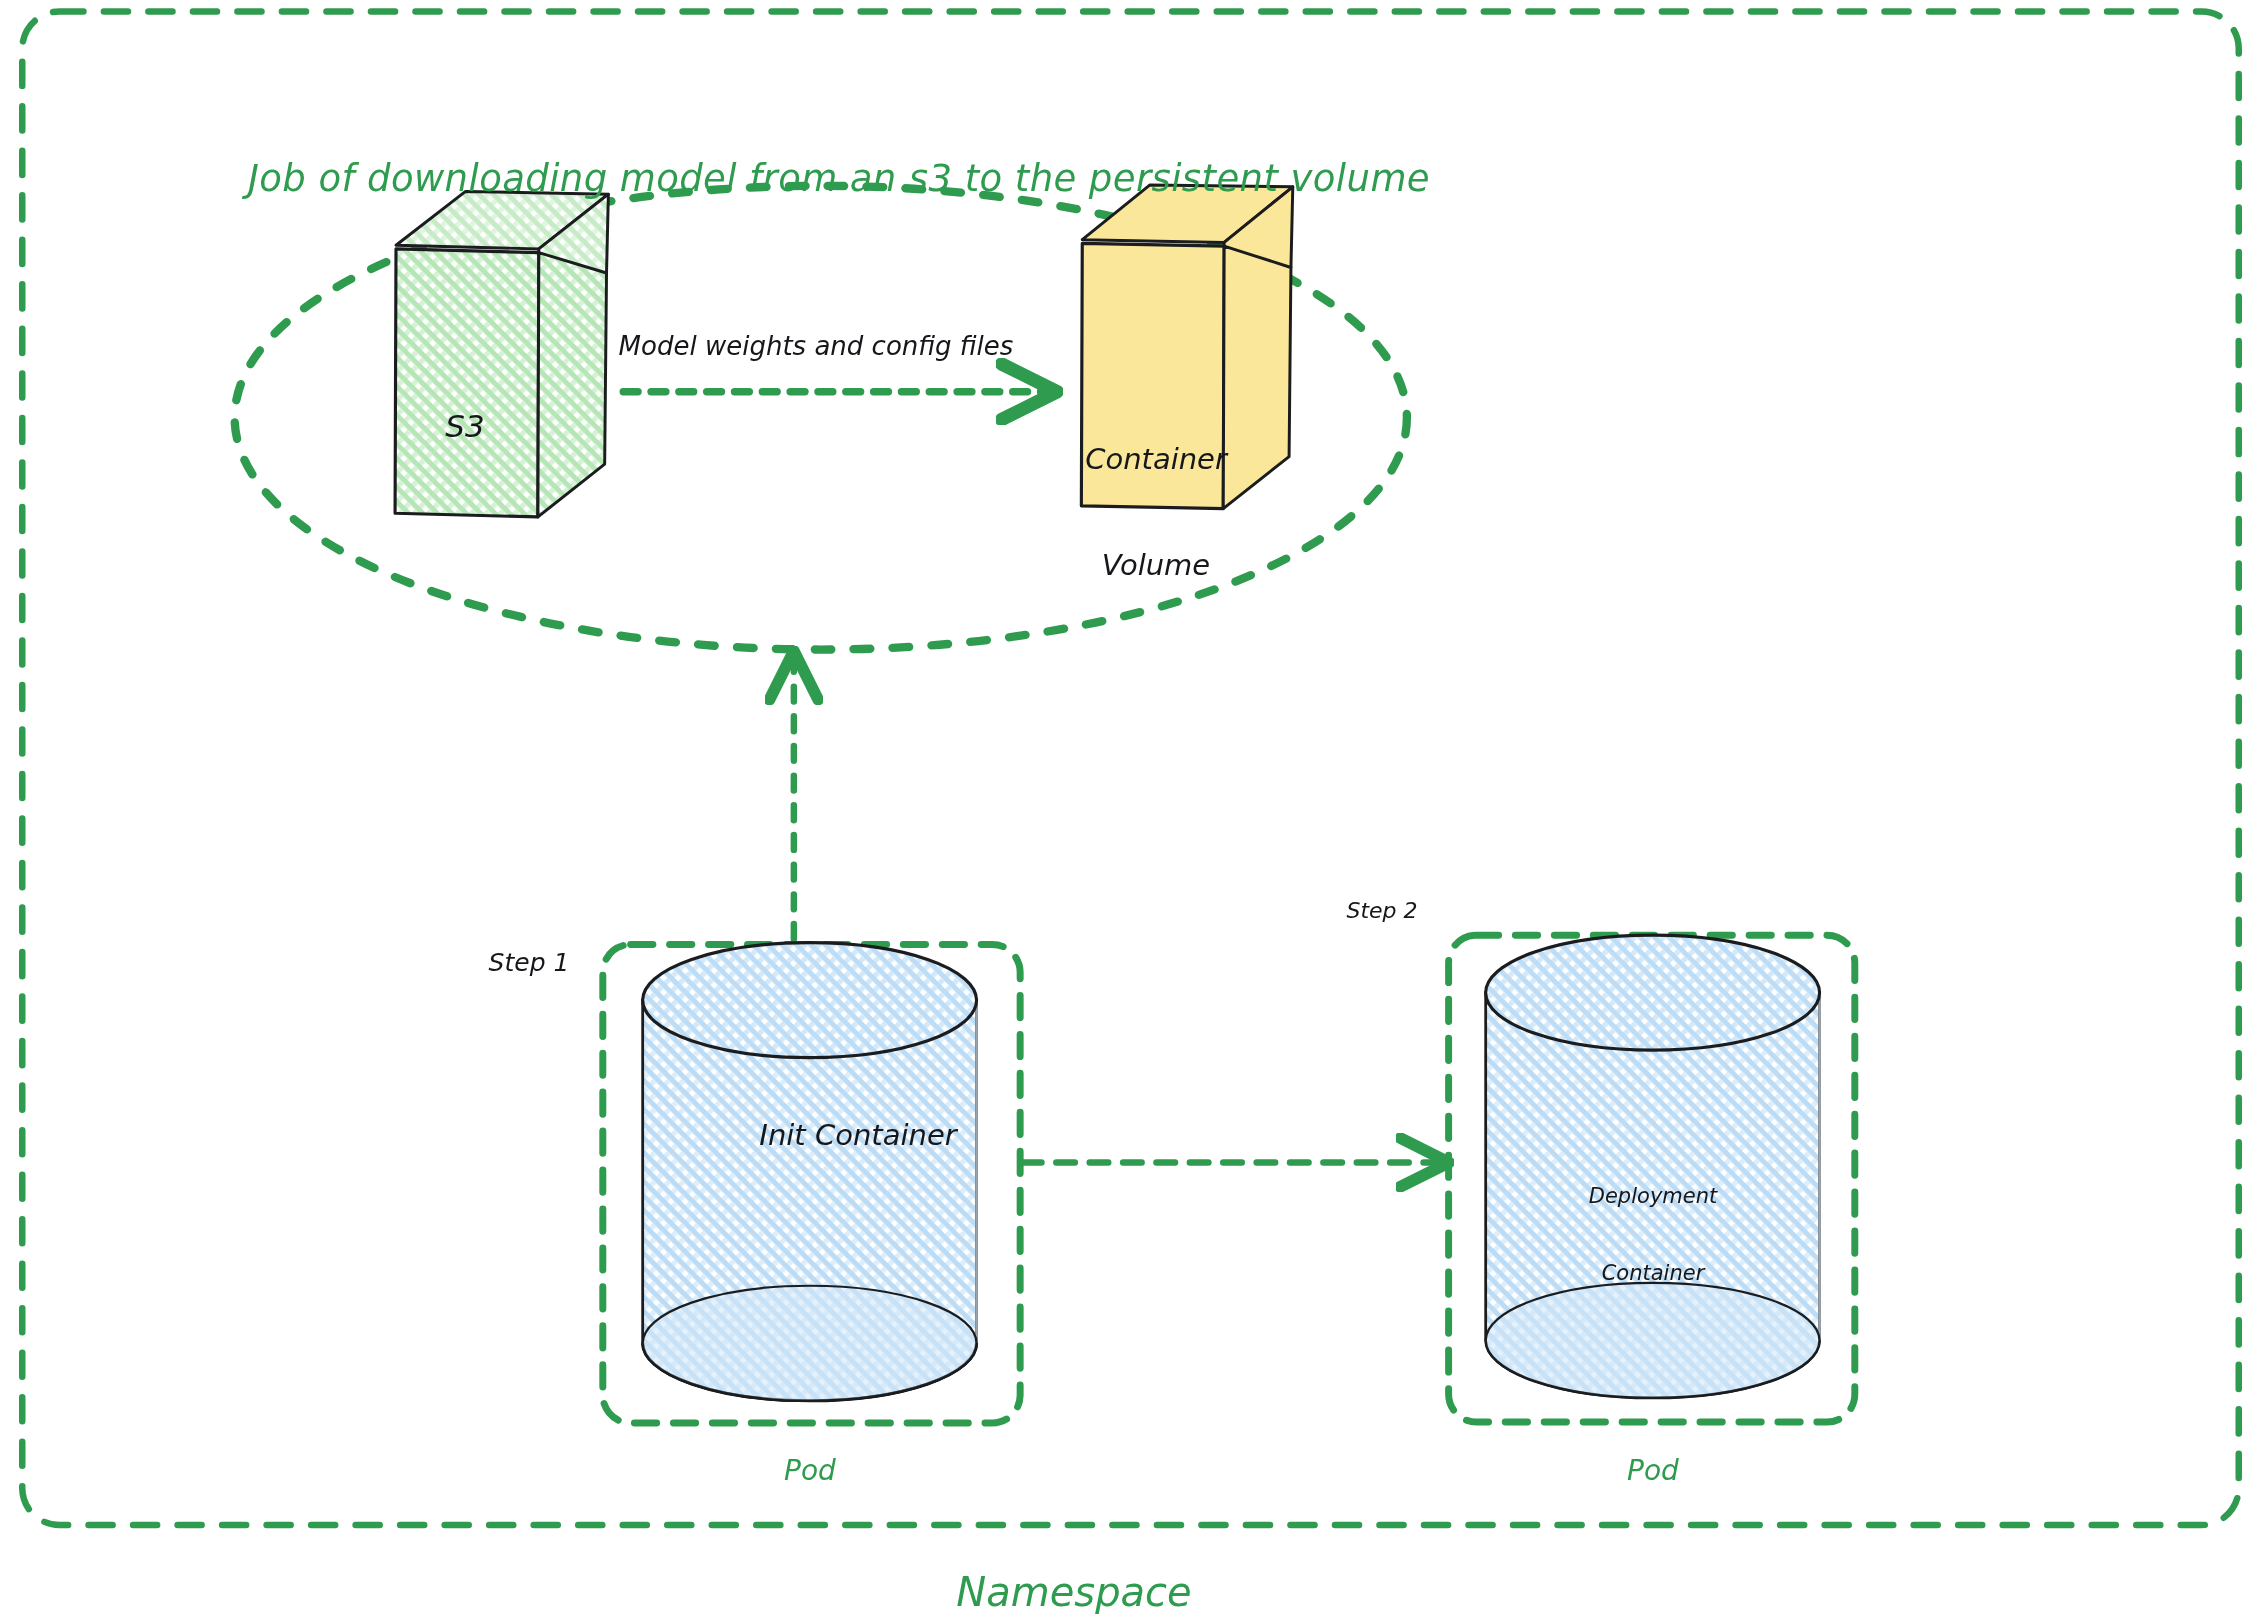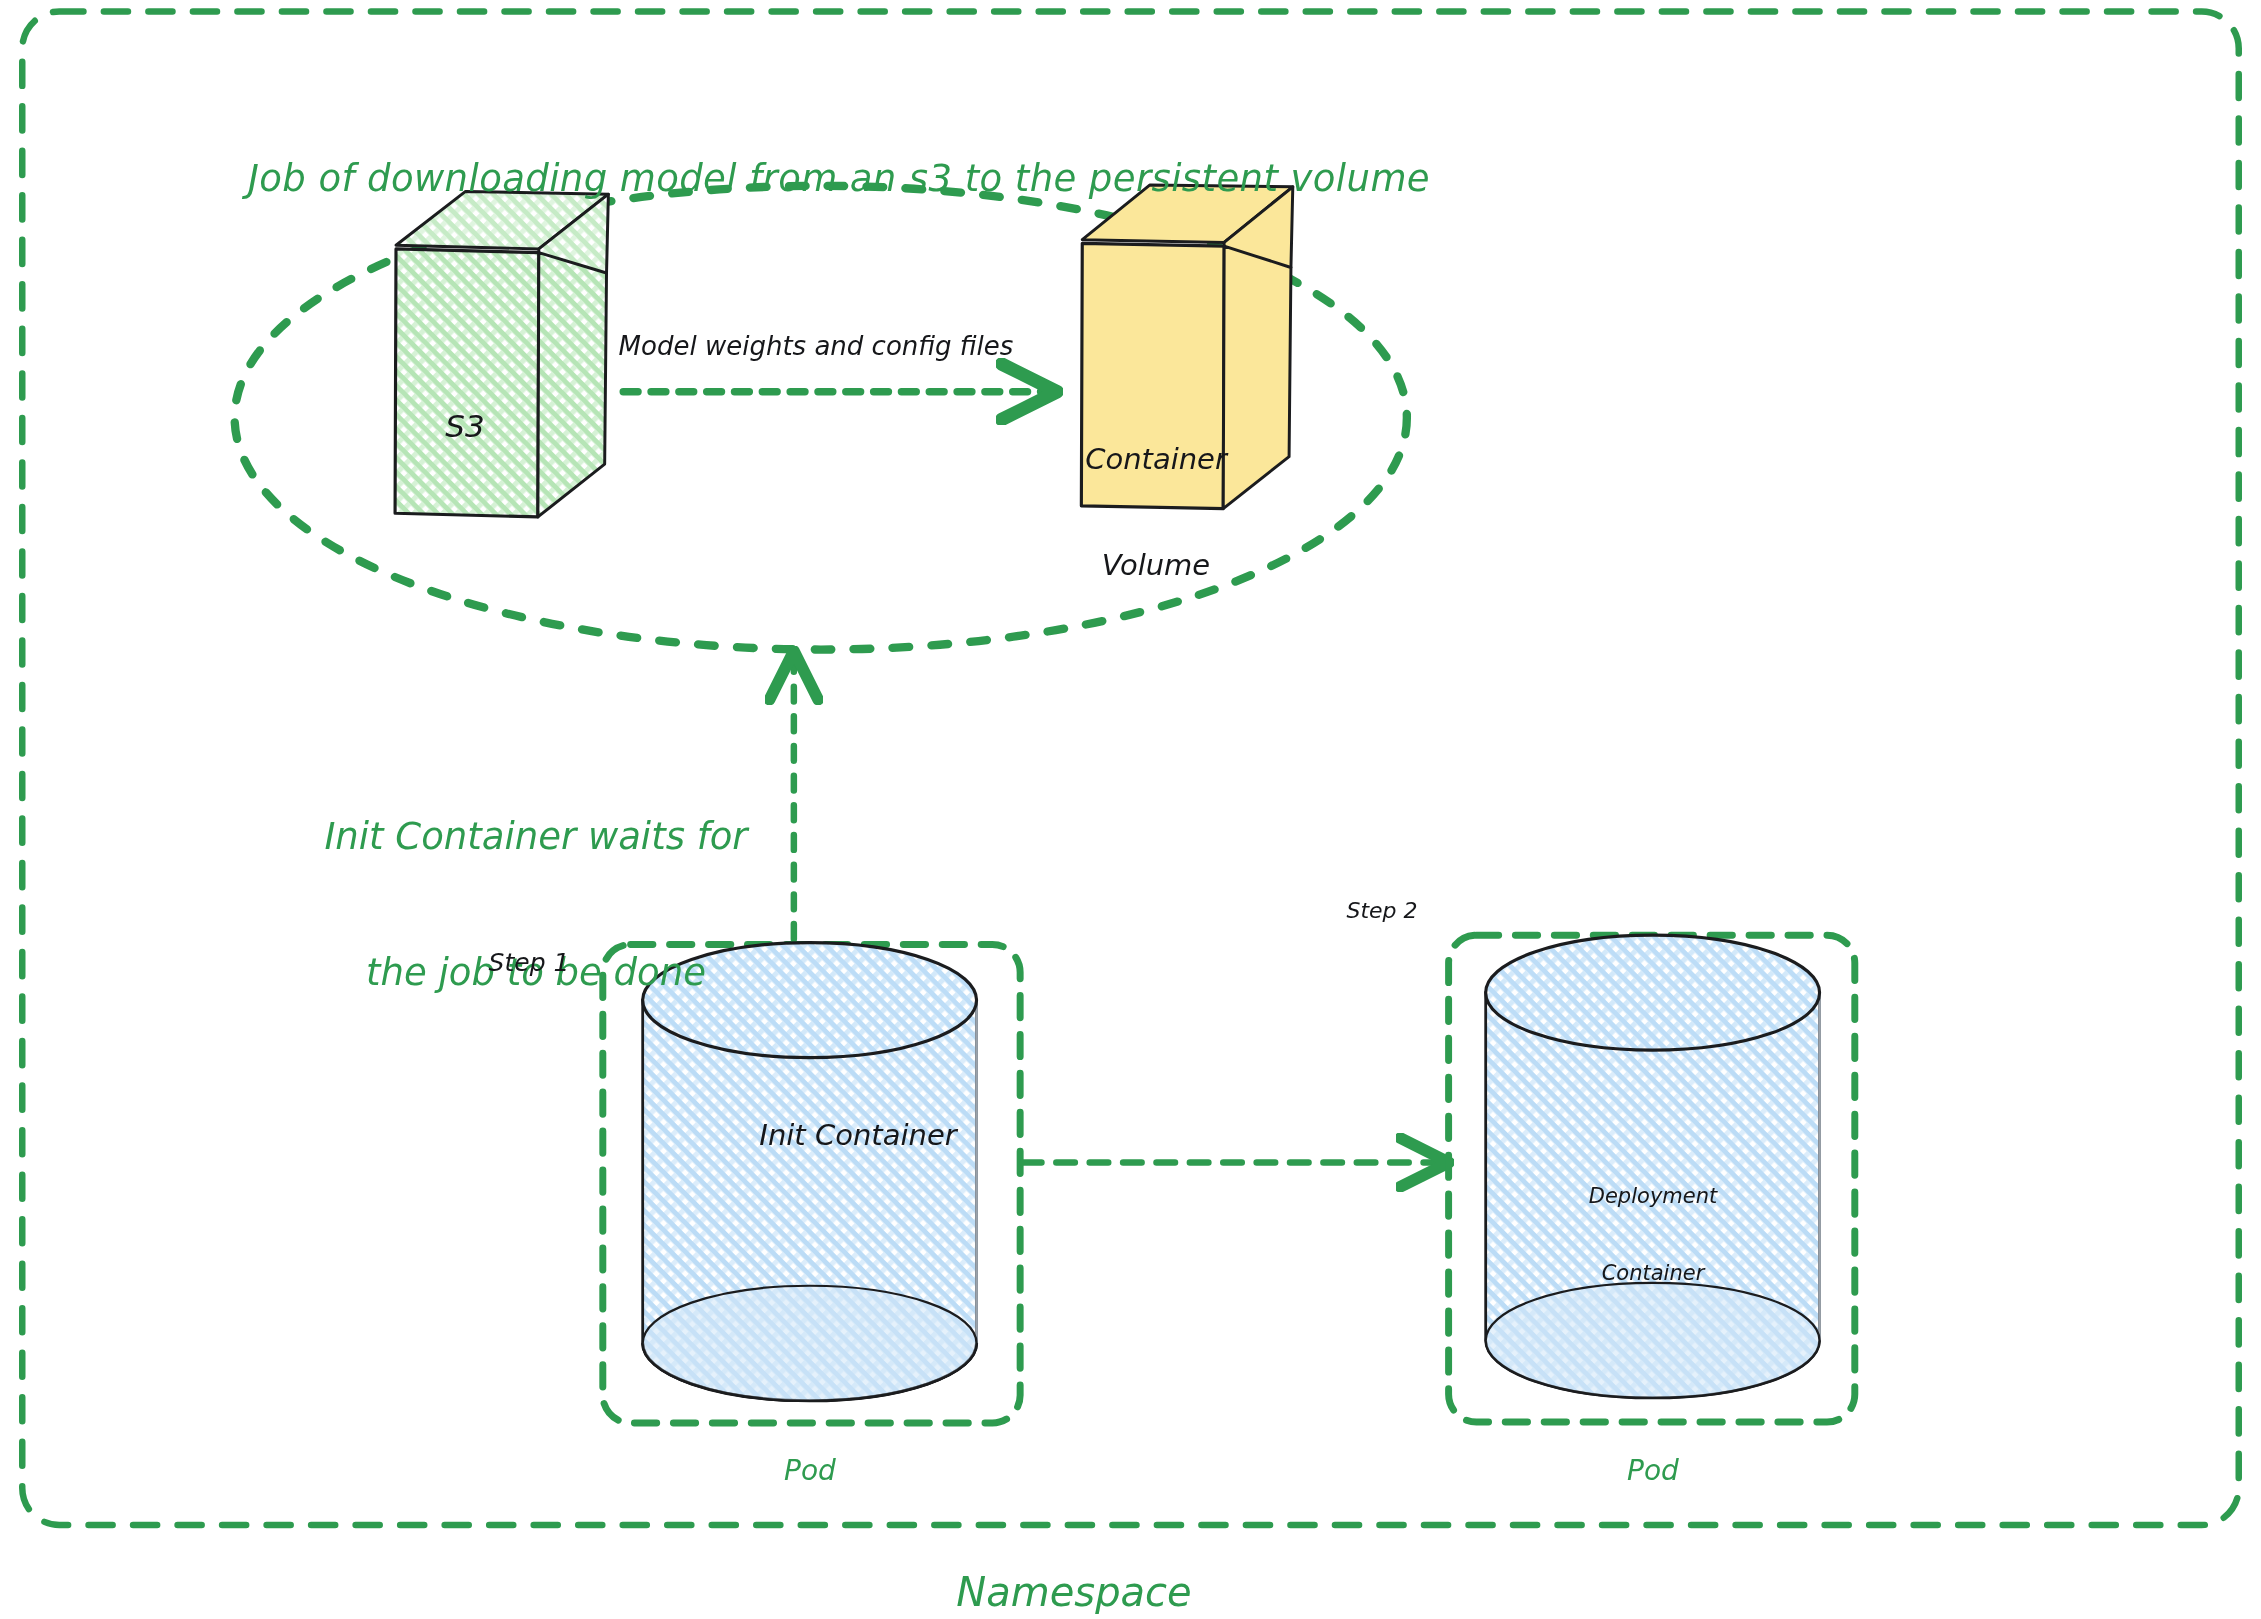--- a/index.html
+++ b/index.html
@@ -209,24 +209,20 @@
 
   <div class="lbl black-hand ctr" id="arrow-label-top">Model weights and config files</div>
 
   <div class="lbl black-hand ctr" id="s3-label">S3</div>
 
   <div class="lbl black-hand ctr" id="pv-label">
     <div>Container</div>
     <div>Volume</div>
   </div>
 
-  <div class="lbl green-hand ctr" id="init-wait-text">
-    <div>Init Container waits for</div>
-    <div>the job to be done</div>
-  </div>
 
   <div class="lbl black-hand ctr" id="step1-label">Step 1</div>
 
   <div class="lbl black-hand ctr" id="step2-label">Step 2</div>
 
   <div class="lbl black-hand ctr" id="init-container-label">Init Container</div>
 
   <div class="lbl black-hand ctr" id="deploy-container-label">
     <div>Deployment</div>
     <div>Container</div>

